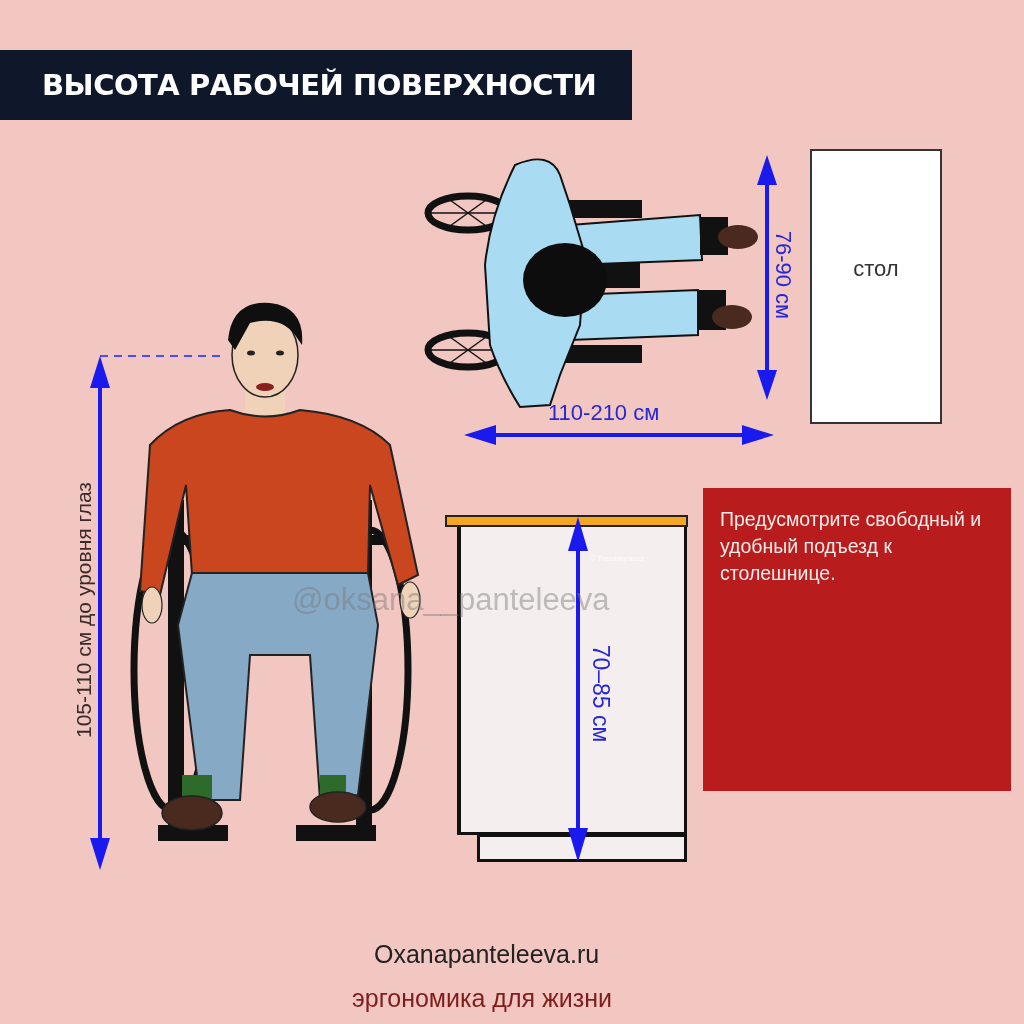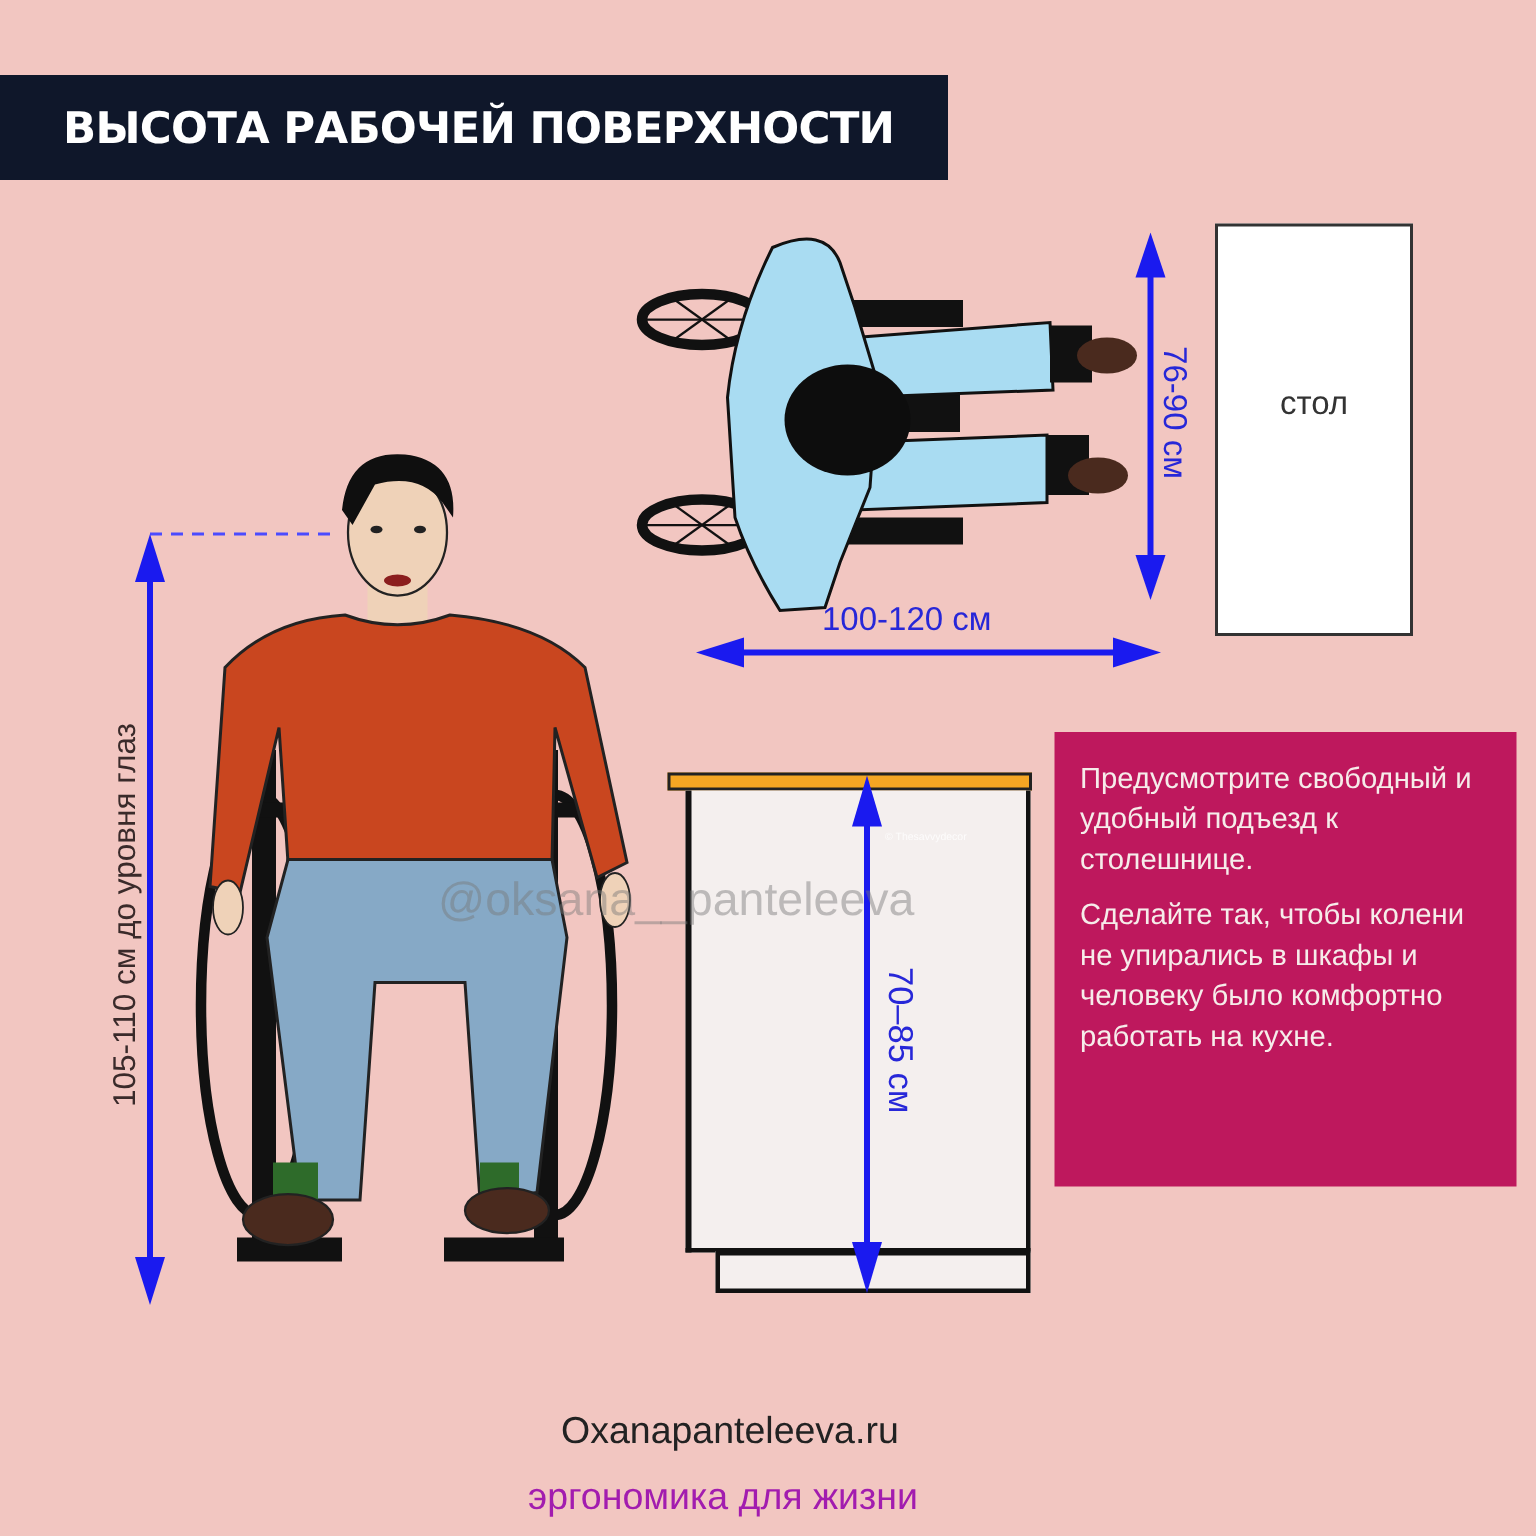--- a/index.html
+++ b/index.html
@@ -10,26 +10,26 @@
             display:flex; align-items:center; }
   .banner-title { color:#ffffff; font-family:"DejaVu Sans", sans-serif; font-weight:bold;
                   font-size:29px; letter-spacing:-0.5px; margin-left:42px; }
   .dim-label { font-size:22px; color:#2727d8; white-space:nowrap; }
   .rot90 { transform:rotate(90deg); transform-origin:center center; }
   .rotm90 { transform:rotate(-90deg); transform-origin:center center; }
   .table-box { left:810px; top:149px; width:132px; height:275px; background:#ffffff;
                border:2px solid #333; box-sizing:border-box; display:flex;
                align-items:center; justify-content:center; }
   .table-label { font-size:22px; color:#333; margin-top:-36px; }
-  .info-box { left:703px; top:488px; width:308px; height:303px; background:#be185d;
+  .info-box { left:703px; top:488px; width:308px; height:303px; background:#b91c1c;
               box-sizing:border-box; padding:18px 14px 0 17px; color:#f6ecea; font-size:19.5px; line-height:27px; }
   .info-box p { margin:0 0 10px 0; }
   .caption { left:60px; top:876px; font-size:19px; color:#3a2a2a; line-height:28px; }
   .site { left:374px; top:940px; font-size:25px; color:#222; }
-  .slogan { left:352px; top:984px; font-size:25px; color:#a21caf; }
+  .slogan { left:352px; top:984px; font-size:25px; color:#7f1d1d; }
   .watermark { left:292px; top:582px; font-size:31px; color:rgba(120,120,120,0.45); white-space:nowrap; }
   .tiny-wm { left:590px; top:555px; font-size:7px; color:rgba(255,255,255,0.8); }
 </style>
 </head>
 <body>
 
 <div class="abs banner">
   <span class="banner-title">ВЫСОТА РАБОЧЕЙ ПОВЕРХНОСТИ</span>
 </div>
 
@@ -68,21 +68,21 @@
   <polygon points="15,0 5,30 25,30" fill="#1a1aef"></polygon>
   <polygon points="15,245 5,215 25,215" fill="#1a1aef"></polygon>
 </svg>
 <div class="abs dim-label rot90" style="left:733px;top:262px;width:100px;text-align:center">76-90 см</div>
 
 <svg class="abs" style="left:464px;top:423px" width="310" height="24">
   <line x1="25" y1="12" x2="285" y2="12" stroke="#1a1aef" stroke-width="4"></line>
   <polygon points="0,12 32,2 32,22" fill="#1a1aef"></polygon>
   <polygon points="310,12 278,2 278,22" fill="#1a1aef"></polygon>
 </svg>
-<div class="abs dim-label" style="left:548px;top:400px">100-120 см</div>
+<div class="abs dim-label" style="left:548px;top:400px">110-210 см</div>
 
 <div class="abs table-box">
   <span class="table-label">стол</span>
 </div>
 
 <svg class="abs" style="left:120px;top:295px" width="310" height="580">
 
   <ellipse cx="52" cy="375" rx="38" ry="140" fill="none" stroke="#111" stroke-width="7"></ellipse>
   <ellipse cx="250" cy="375" rx="38" ry="140" fill="none" stroke="#111" stroke-width="7"></ellipse>
 
@@ -132,20 +132,19 @@
   <line x1="14" y1="25" x2="14" y2="320" stroke="#1a1aef" stroke-width="4"></line>
   <polygon points="14,0 4,34 24,34" fill="#1a1aef"></polygon>
   <polygon points="14,345 4,311 24,311" fill="#1a1aef"></polygon>
 </svg>
 <div class="abs dim-label rot90" style="left:545px;top:680px;width:110px;text-align:center;font-size:23px">70–85 см</div>
 
 <div class="abs watermark">@oksana__panteleeva</div>
 
 <div class="abs info-box">
   <p>Предусмотрите свободный и удобный подъезд к столешнице.</p>
-  <p>Сделайте так, чтобы колени не упирались в шкафы и человеку было комфортно работать на кухне.</p>
 </div>
 
 <div class="abs caption">
 </div>
 
 <div class="abs site">Oxanapanteleeva.ru</div>
 <div class="abs slogan">эргономика для жизни</div>
 
 </body></html>

